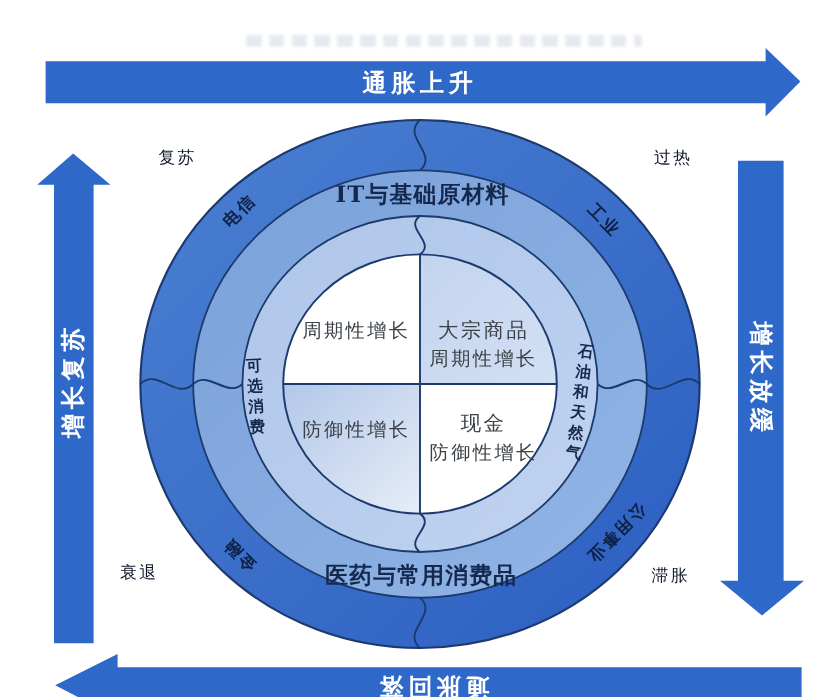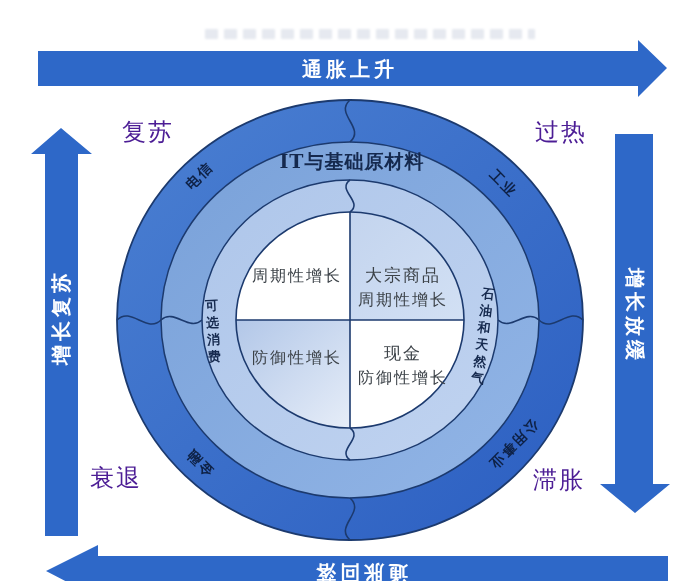--- a/index.html
+++ b/index.html
@@ -2,21 +2,21 @@
 <html><head>
 <meta charset="utf-8">
 <style>
   html,body{margin:0;padding:0;background:#fff;}
   .stage{position:relative;width:698px;height:581px;background:#ffffff;overflow:hidden;
          font-family:"DejaVu Serif", serif;margin-top:24px;}
   svg{position:absolute;left:0;top:0;}
   .lbl{position:absolute;white-space:nowrap;}
   .arrow-lbl{color:#ffffff;font-weight:bold;font-size:20px;letter-spacing:4px;
              font-family:"DejaVu Serif", serif;}
-  .phase{font-size:24px;color:#4c1d95;letter-spacing:2px;font-family:Liberation Serif, serif;}
+  .phase{font-size:14px;color:#0f172a;letter-spacing:2px;font-family:Liberation Serif, serif;}
   .outer-sector{font-size:14px;font-weight:bold;color:#0e2145;letter-spacing:2px;}
   .mid-sector{font-size:19px;font-weight:bold;color:#15294e;letter-spacing:1px;}
   .vert-sector{position:absolute;width:15px;line-height:17px;font-size:13px;
                color:#15294e;text-align:center;word-break:break-all;font-weight:bold;}
   .quad{position:absolute;transform:translate(-50%,-50%);text-align:center;
         color:#3c4248;letter-spacing:2px;}
   .quad .a{display:block;font-size:17px;}
   .quad .s{display:block;font-size:16px;margin-top:3px;}
   .artifact{position:absolute;left:205px;top:5px;width:330px;height:10px;opacity:.22;
             background:repeating-linear-gradient(90deg,#8fa0bc 0 13px,transparent 13px 19px);
@@ -88,20 +88,21 @@
   <div class="lbl phase" style="left:561px;top:108px;transform:translate(-50%,-50%);">过热</div>
   <div class="lbl phase" style="left:559px;top:456px;transform:translate(-50%,-50%);">滞胀</div>
   <div class="lbl phase" style="left:116px;top:454px;transform:translate(-50%,-50%);">衰退</div>
 
   <div class="lbl outer-sector" style="left:200px;top:152px;transform:translate(-50%,-50%) rotate(-45deg);">电信</div>
   <div class="lbl outer-sector" style="left:503px;top:160px;transform:translate(-50%,-50%) rotate(45deg);">工业</div>
   <div class="lbl outer-sector" style="left:513px;top:420px;transform:translate(-50%,-50%) rotate(135deg);">公用事业</div>
   <div class="lbl outer-sector" style="left:200px;top:438px;transform:translate(-50%,-50%) rotate(225deg);">金融</div>
 
   <div class="lbl mid-sector" style="left:352px;top:138px;transform:translate(-50%,-50%);">IT与基础原材料</div>
+  <div class="lbl mid-sector" style="left:351px;top:456px;transform:translate(-50%,-50%);">医药与常用消费品</div>
 
   <div class="vert-sector" style="left:213px;top:307px;transform:translate(-50%,-50%) rotate(-3deg);">可选消费</div>
   <div class="vert-sector" style="left:483px;top:312px;transform:translate(-50%,-50%) rotate(7deg);">石油和天然气</div>
 
   <div class="quad" style="left:297px;top:251px;">
     <span class="s">周期性增长</span>
   </div>
   <div class="quad" style="left:403px;top:263px;">
     <span class="a">大宗商品</span>
     <span class="s">周期性增长</span>

